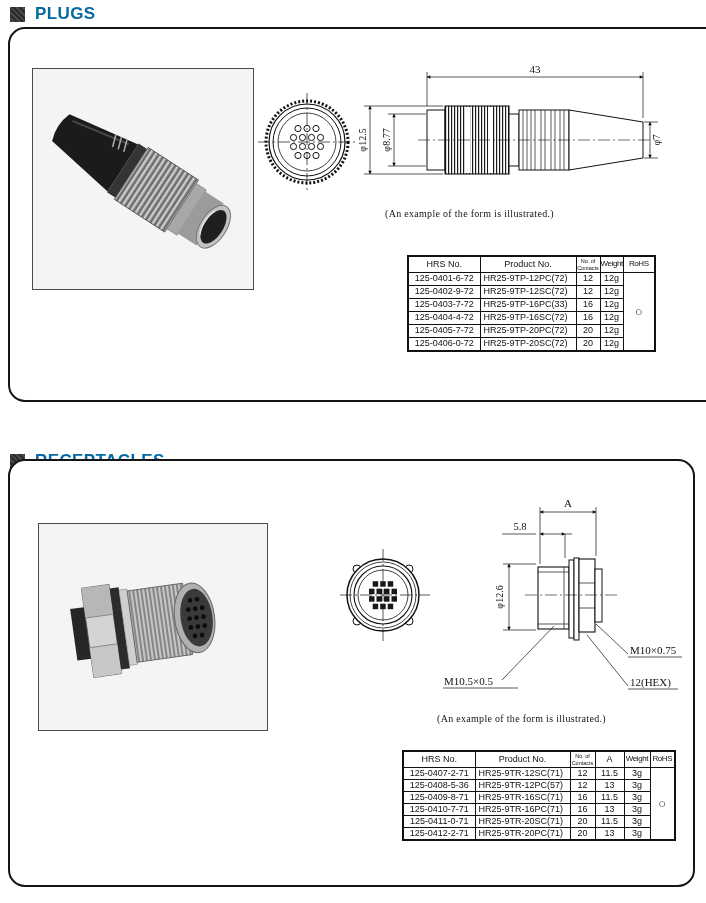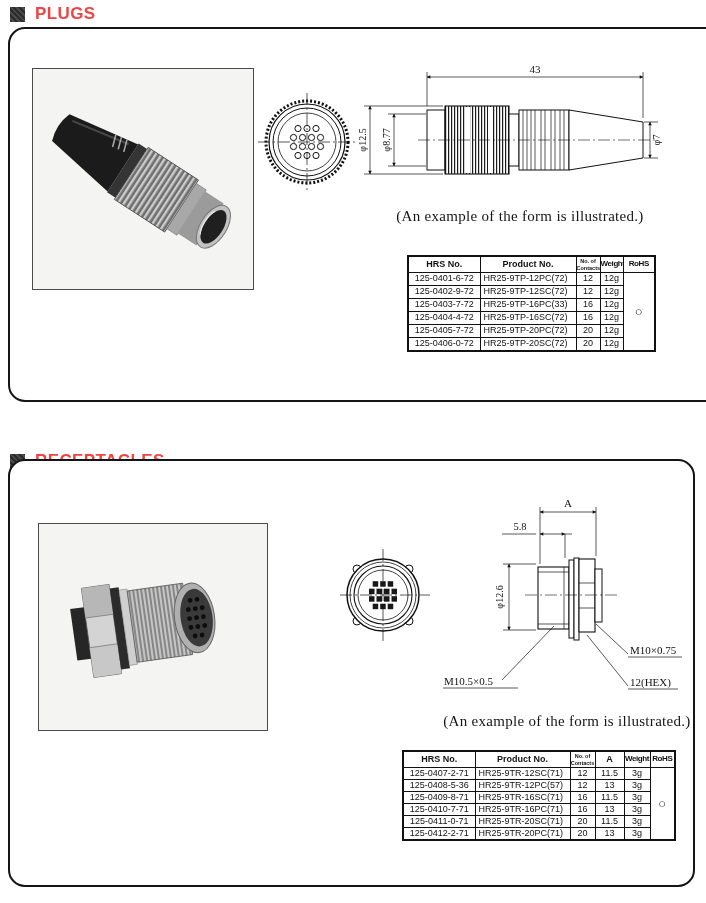--- a/index.html
+++ b/index.html
@@ -2,43 +2,43 @@
 <html><head>
 <meta charset="utf-8">
 <style>
   html,body { margin:0; padding:0; background:#e8e8e8; }
   .page {
     position:relative; width:706px; height:903px; background:#ffffff;
     font-family:"Liberation Sans", sans-serif; color:#111; overflow:hidden;
   }
   .sec-heading {
     position:absolute; left:10px; display:flex; align-items:center; gap:10px;
-    font-weight:bold; font-size:17px; letter-spacing:0.4px; color:#ef4444;
+    font-weight:bold; font-size:17px; letter-spacing:0.4px; color:#0369a1;
   }
   .sq { width:15px; height:15px; background:#3a3a3a;
         background-image:repeating-linear-gradient(45deg,#2c2c2c 0 2px,#4a4a4a 2px 4px); }
   .panel {
     position:absolute; left:8px; width:683px; background:#fff;
     border:2.5px solid #151515; border-radius:17px;
   }
   .photo-box { position:absolute; border:1px solid #4a4a4a; background:#f4f4f2; }
   .dwg { position:absolute; }
   .caption {
-    position:absolute; font-family:"Liberation Serif", serif; font-size:15px;
-    color:#151515; text-align:center; white-space:nowrap; letter-spacing:0.3px;
+    position:absolute; font-family:"Liberation Serif", serif; font-size:10px;
+    color:#151515; white-space:nowrap; letter-spacing:0.3px;
   }
   table.spec {
     position:absolute; border-collapse:collapse; table-layout:fixed;
     border:2px solid #111; background:#fff; font-family:"Liberation Sans", sans-serif;
   }
   .spec th, .spec td {
     border:1px solid #111; padding:0 2px; text-align:center;
     white-space:nowrap; overflow:hidden; font-size:9px; line-height:1.05;
   }
-  .spec th { font-weight:bold; height:15px; }
+  .spec th { font-weight:normal; height:15px; }
   .spec td { height:12px; }
   .t2 td { height:11px;margin-left:40px; }
   th.hsmall { font-size:5.5px; line-height:1.1; padding:0; }
   th.hnarrow { font-size:8px; letter-spacing:-0.4px; padding:0; }
   td.prod { text-align:left; padding-left:3px; }
   td.rohs { font-size:13px; vertical-align:middle; }
   svg text { font-family:"Liberation Serif", serif; fill:#111; }
 </style>
 </head>
 <body>

